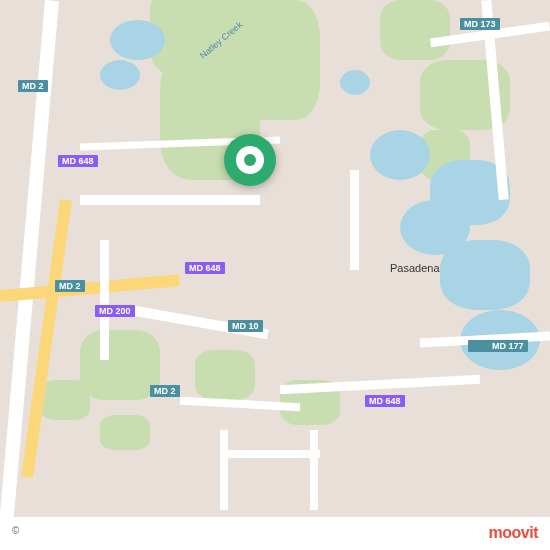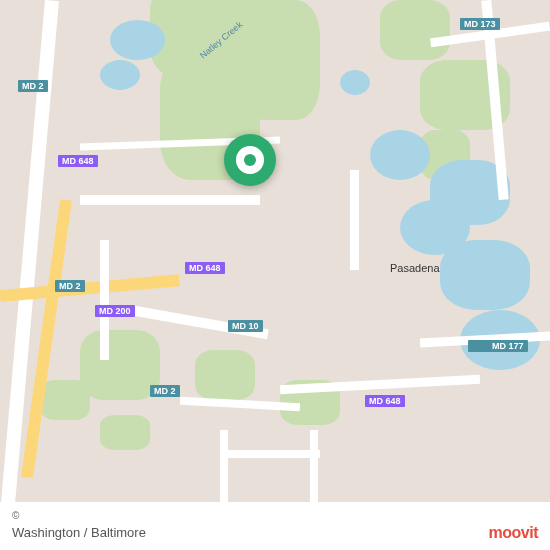--- a/index.html
+++ b/index.html
@@ -268,18 +268,17 @@
         <div id="pin-dot"></div>
       </div>
     </div>
   </div>
 
 
   <div id="bottom-bar">
     <div id="copyright-line">
       <span style="font-size:10px;">©</span>
     </div>
-    <div id="location-sub">Washington / Baltimore</div>
     <div id="moovit-logo">
       <span id="moovit-text">moovit</span>
     </div>
   </div>
 </div>
 
 </body></html>

